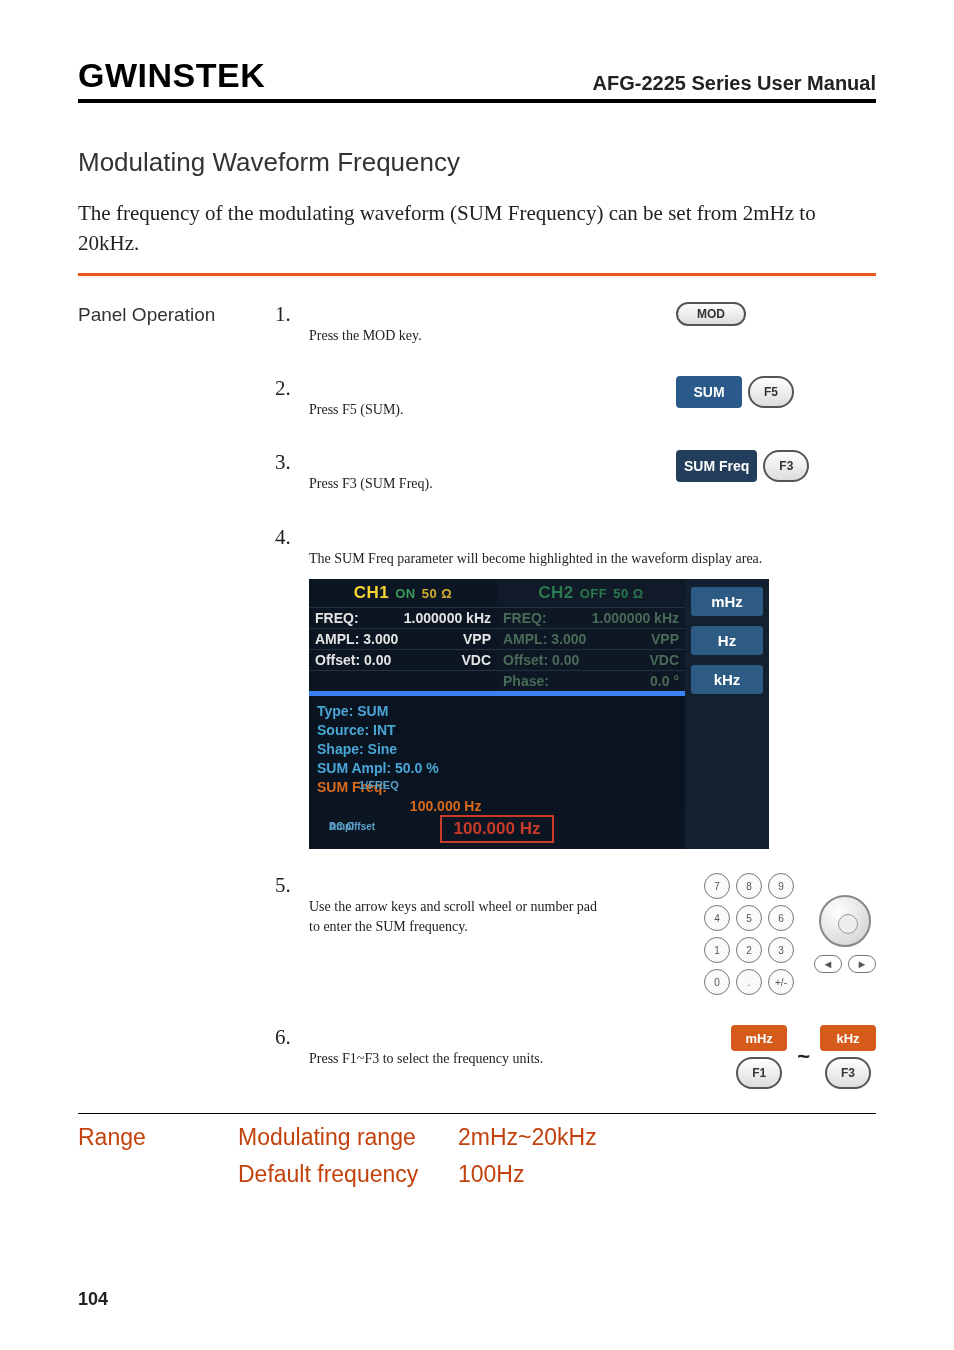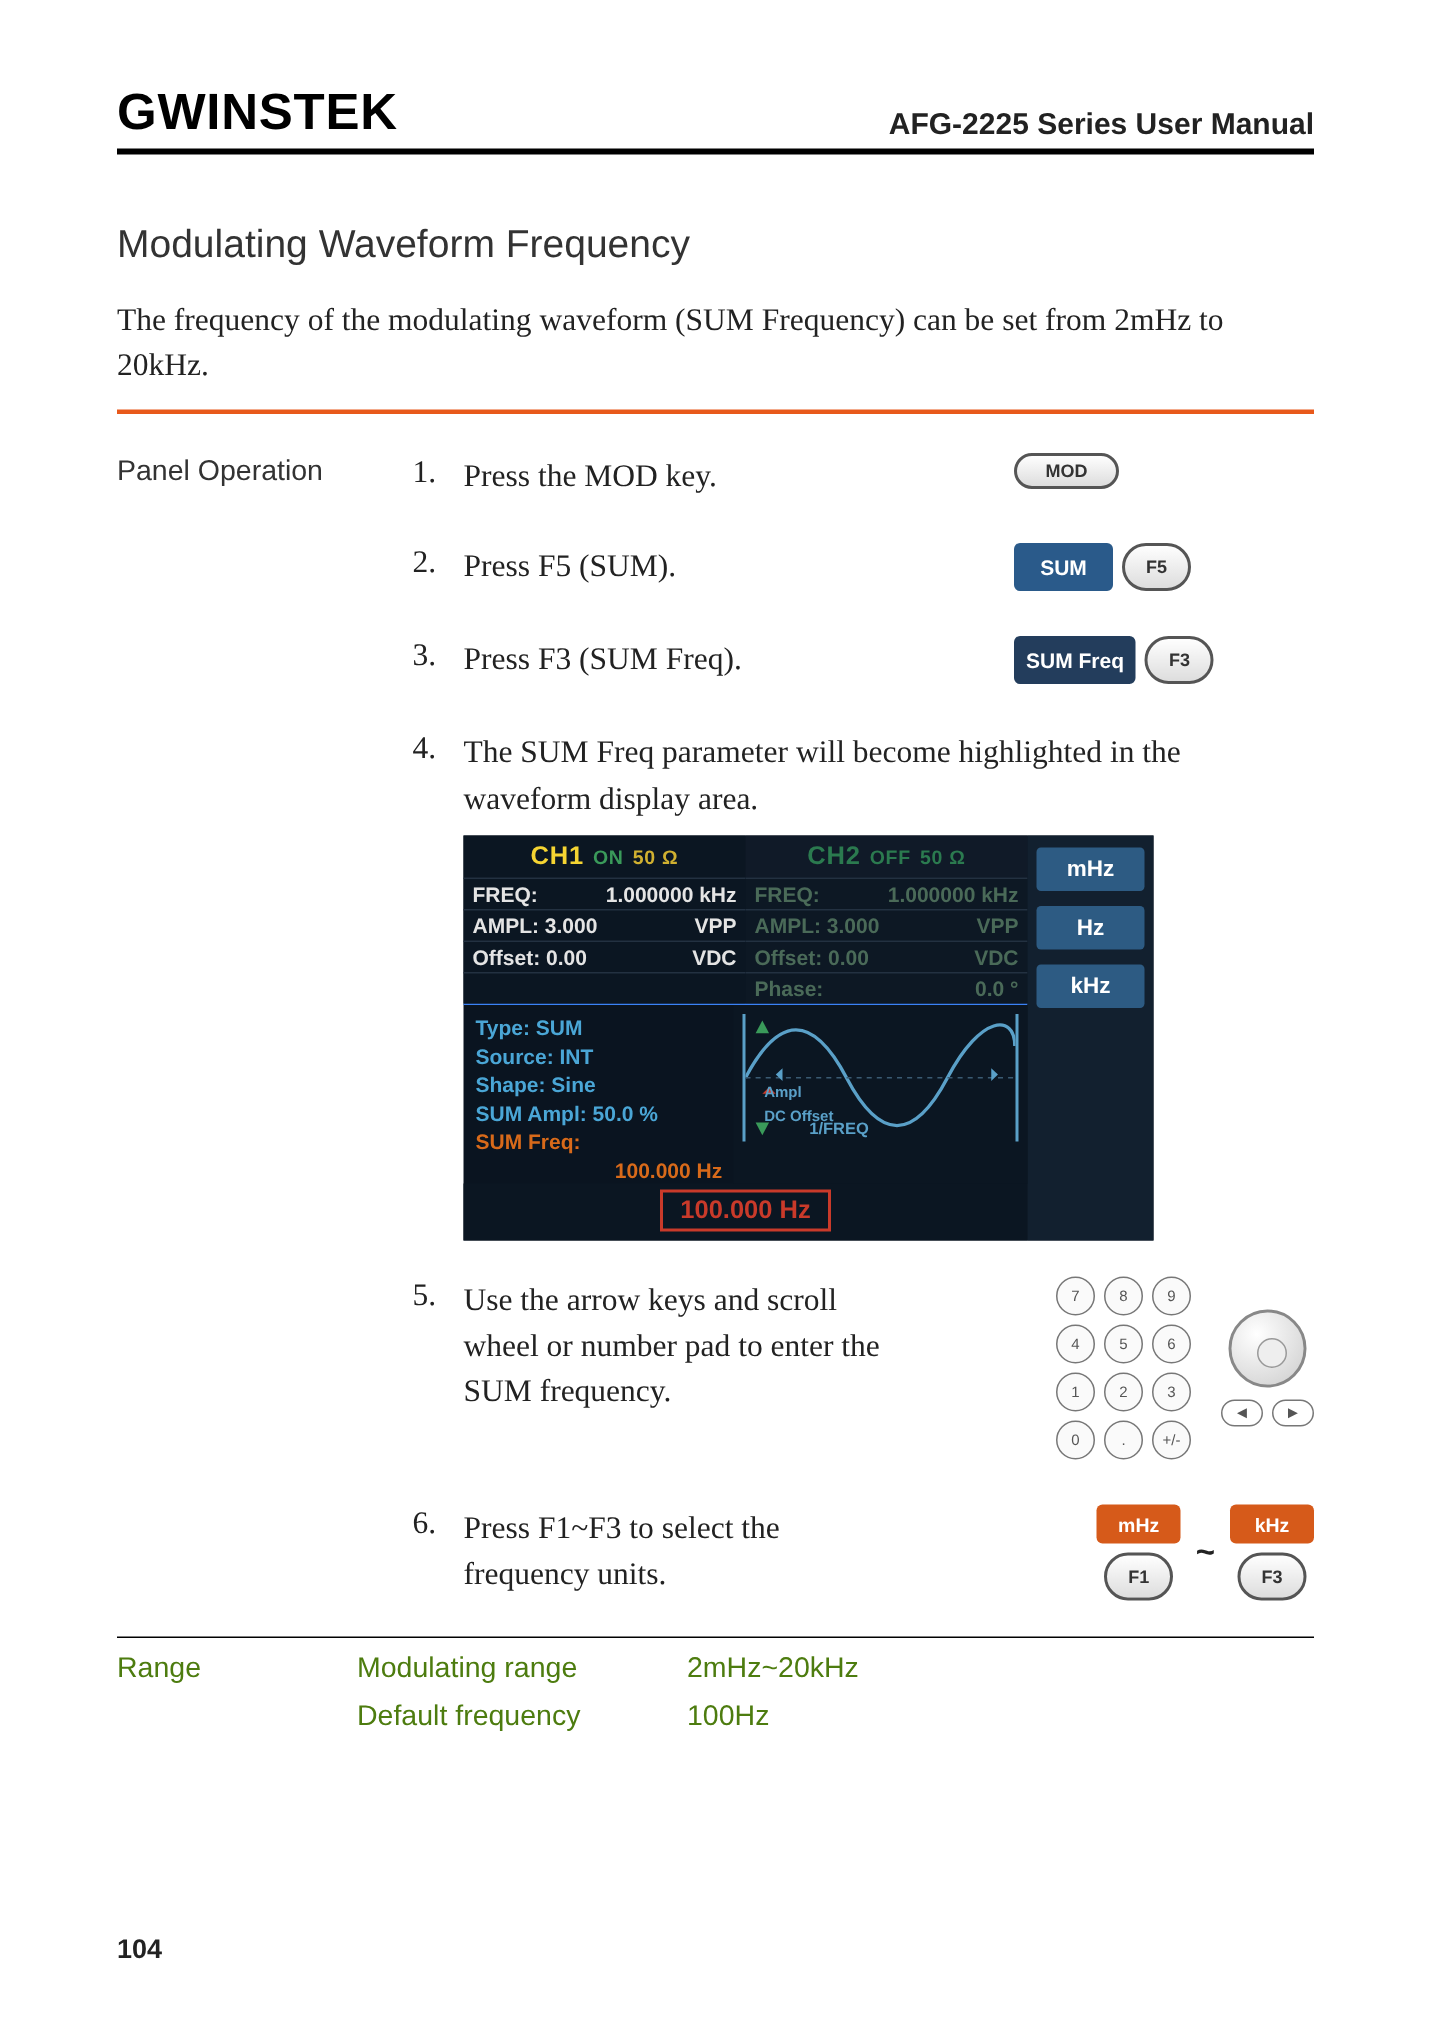--- a/index.html
+++ b/index.html
@@ -73,23 +73,24 @@
     align-items: flex-start;
     margin-bottom: 30px;
   }
   .step-num {
     width: 34px;
     flex: 0 0 34px;
     font-size: 21px;
   }
   .step-text {
     flex: 1;
-    font-size: 21px;
+    font-size: 14px;
     line-height: 1.45;
     padding-right: 10px;
+    margin-top: 24px;
   }
   .step-ctrl {
     flex: 0 0 200px;
     display: flex;
     gap: 6px;
     align-items: center;
     justify-content: flex-start;
   }
   .btn-oval {
     display: inline-flex;
@@ -170,22 +171,23 @@
     font-size: 14px;
     font-weight: 700;
     display: flex;
     justify-content: space-between;
     border-top: 1px solid #233141;
   }
   .param-cell.dim { color: #4a6a58; background:#0d1824; }
   .param-cell.active { color: #e4e4e4; background:#0b1622; }
   .mod-area {
     display: flex;
-    border-top: 1px solid #3b82f6;
+    border-top: 5px solid #3b82f6;
     height: 120px;
+    flex-direction: column;
   }
   .mod-left {
     width: 48%;
     padding: 6px 8px;
     font-size: 14px;
     font-weight: 700;
     line-height: 1.35;
     color: #4aa6d6;
   }
   .mod-left .hl { color: #d86a1a; }
@@ -267,22 +269,22 @@
     width: 28px; height: 18px;
     border: 1.5px solid #777;
     border-radius: 10px;
     display: flex; align-items:center; justify-content:center;
     font-size: 11px; color:#555;
   }
   .hr-thin { border: none; border-top: 1px solid #000; margin: 6px 0 10px 0; }
   .range-section {
     display: flex;
     font-family: Arial, sans-serif;
-    font-size: 19px;
-    color: #4d7c0f;
+    font-size: 23px;
+    color: #c2410c;
     margin-top: 8px;
   }
   .range-left { width: 160px; flex:0 0 160px; }
   .range-rows { flex:1; }
   .range-row { display: flex; margin-bottom: 10px; }
   .range-label { width: 220px; }
   .range-val { flex:1; font-family: Arial, sans-serif; }
   .page-num {
     position: absolute;
     bottom: 40px;

